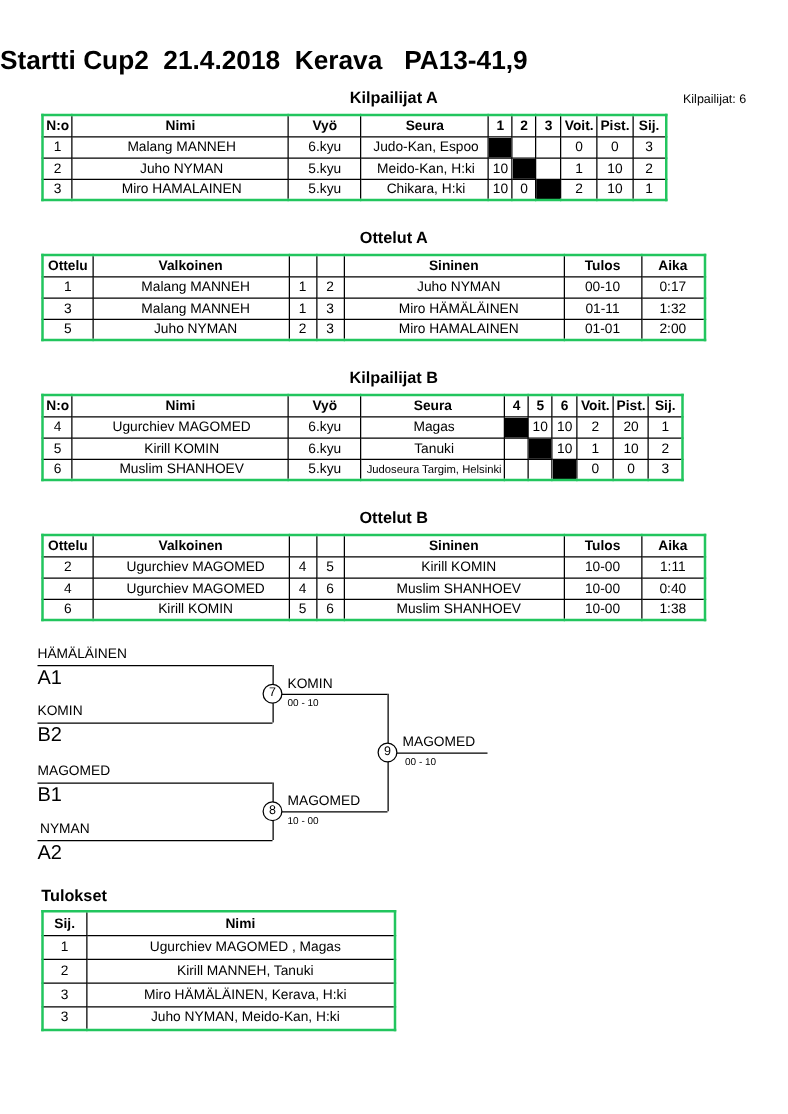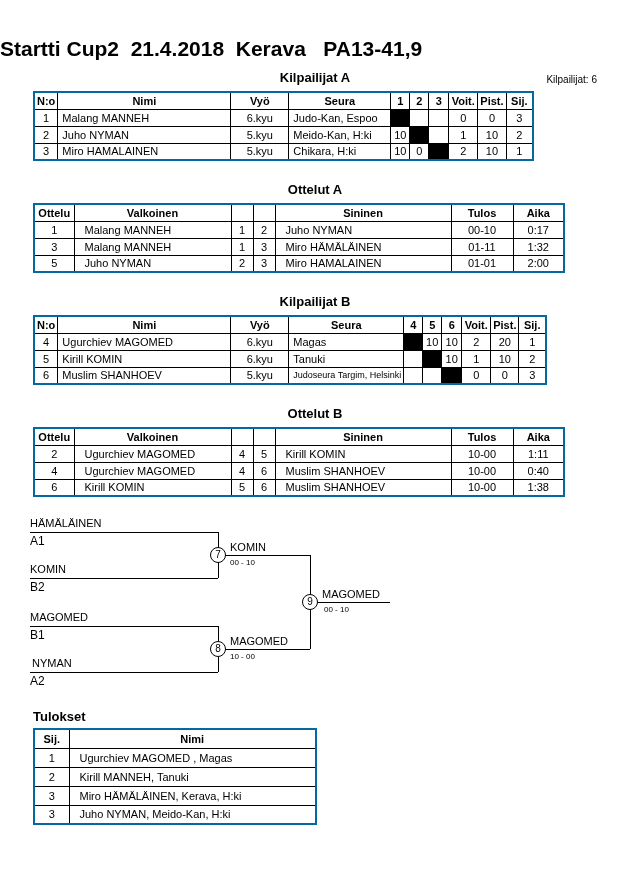--- a/index.html
+++ b/index.html
@@ -16,45 +16,45 @@
   .sec-head {
     position: relative; margin-top: 9px; height: 17px;
     text-align: center; font-size: 13px; font-weight: bold;
   }
   .sec-head.gap { margin-top: 21px; }
   .sec-head .count {
     position: absolute; right: 33px; top: 4px;
     font-size: 10px; font-weight: normal;
   }
   table { border-collapse: collapse; table-layout: fixed; margin: 4px 0 0 33px; }
-  .tbl { border: 2px solid #0369a1; }
+  .tbl { border: 2px solid #22c55e; }
   .tbl th, .tbl td {
     border: 1px solid #000; font-size: 11px; height: 17px;
     padding: 0 2px; overflow: hidden; white-space: nowrap;
   }
   .tbl th { font-weight: bold; text-align: center; }
-  .tbl td.l { text-align: left; padding-left: 4px; }
+  .tbl td.l { text-align: center; padding-left: 4px; }
   .tbl td.ind { padding-left: 10px; }
   .tbl td.c { text-align: center; }
   .tbl td.blk { background: #000; }
   .tbl td.sm { font-size: 9px; }
   
   .comp col.w-no { width: 19px; } .comp col.w-nimi { width: 173px; }
   .comp col.w-vyo { width: 58px; } .comp col.w-seura { width: 102px; }
   .comp col.w-m { width: 19px; } .comp col.w-m3 { width: 20px; }
   .comp col.w-voit { width: 29px; } .comp col.w-pist { width: 25px; }
   .comp col.w-sij { width: 27px; }
   
   .match col.w-ott { width: 40px; } .match col.w-valk { width: 157px; }
   .match col.w-n { width: 22px; } .match col.w-sin { width: 176px; }
   .match col.w-tul { width: 62px; } .match col.w-aika { width: 51px; }
   
   .bracket { position: relative; height: 182px; margin-top: 20px; }
   .bk-name { position: absolute; font-size: 11px; white-space: nowrap; }
-  .bk-seed { position: absolute; font-size: 12px; text-align: right; }
+  .bk-seed { position: absolute; font-size: 16px; text-align: right; }
   .hline { position: absolute; border-top: 1px solid #000; height: 0; }
   .vline { position: absolute; border-left: 1px solid #000; width: 0; }
   .bk-circle {
     position: absolute; width: 16px; height: 16px; z-index: 2;
     border: 1px solid #000; border-radius: 50%; background: #fff;
     text-align: center; line-height: 14px; font-size: 10px;
   }
   .bk-win { position: absolute; font-size: 11px; white-space: nowrap; }
   .bk-score { position: absolute; font-size: 8px; white-space: nowrap; }
   

